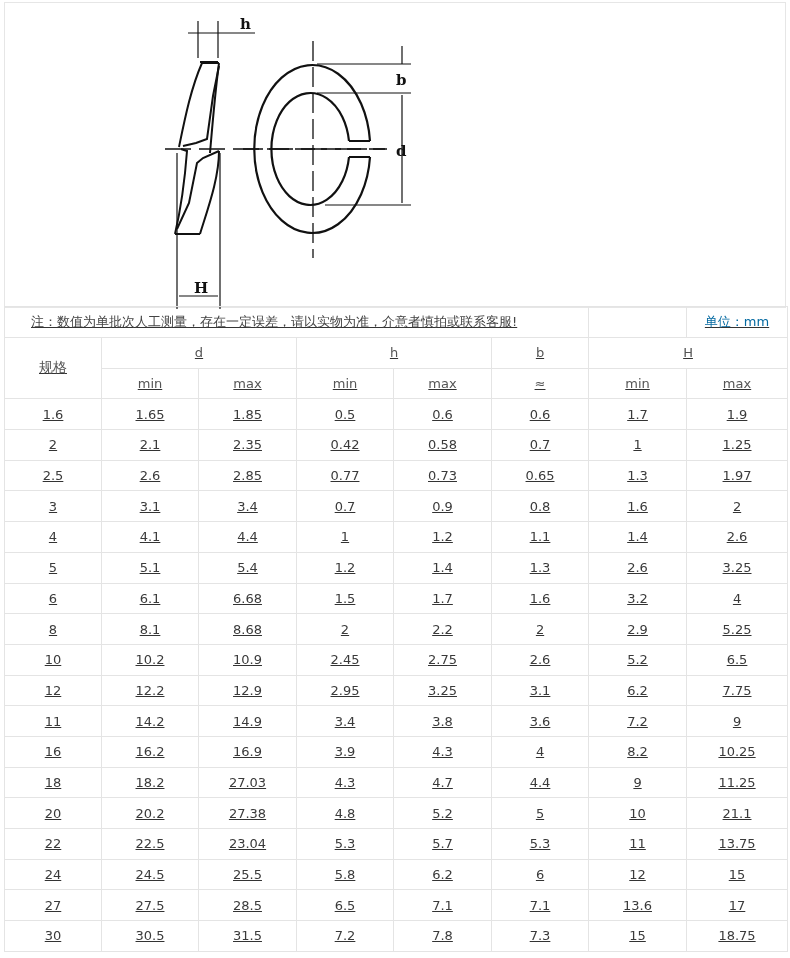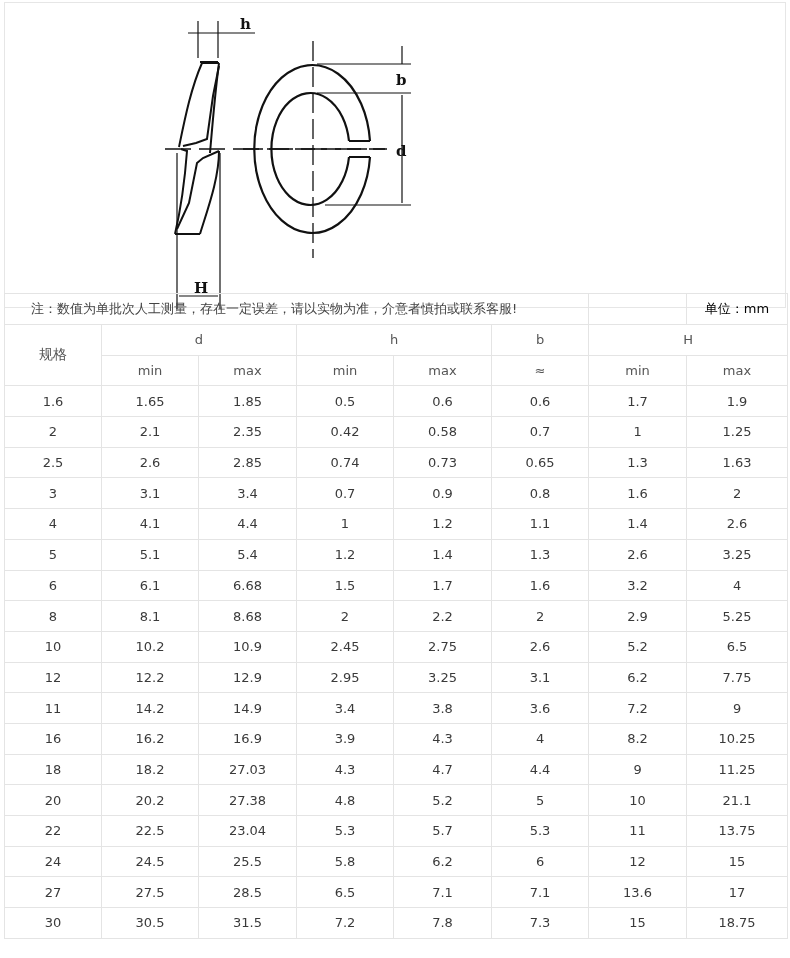--- a/index.html
+++ b/index.html
@@ -1,26 +1,26 @@
 <!DOCTYPE html>
 <html><head>
 <meta charset="utf-8">
 <style>
   html, body { margin:0; padding:0; background:#ffffff; }
   body { width:790px; height:958px; position:relative; overflow:hidden;
          font-family: "DejaVu Sans", "Liberation Sans", sans-serif; color:#333333; }
   .figure { position:absolute; left:4px; top:2px; width:782px; height:306px;
             border:1px solid #e6e6e6; background:#ffffff; box-sizing:border-box; }
   .figure svg { position:absolute; left:0; top:0; }
-  table { position:absolute; left:4px; top:293px; border-collapse:collapse;
-          table-layout:fixed; width:783px; }
+  table { position:absolute; left:4px; top:306px; border-collapse:collapse;
+          table-layout:fixed; width:783px;text-decoration:underline; }
   td { border:1px solid #e4e4e4; text-align:center; font-size:13px;
        color:#3a3a3a; height:29.7px; padding:0; }
   td.note { text-align:left; padding-left:26px; font-size:13px; color:#444; height:30px; }
-  td.unit { font-size:13px; color:#000000; }
+  td.unit { font-size:13px; color:#0369a1; }
   td.hdr { font-size:13px; color:#555; }
   td.spec-hdr { font-size:14px; color:#555; }
 </style>
 </head>
 <body>
 
 <div class="figure">
   <svg width="782" height="306" viewBox="0 0 782 306">
     <g fill="none" stroke="#111" stroke-width="2">
 
@@ -120,25 +120,25 @@
         <td>0.42</td>
         <td>0.58</td>
         <td>0.7</td>
         <td>1</td>
         <td>1.25</td>
       </tr>
       <tr>
         <td>2.5</td>
         <td>2.6</td>
         <td>2.85</td>
-        <td>0.74</td>
+        <td>0.77</td>
         <td>0.73</td>
         <td>0.65</td>
         <td>1.3</td>
-        <td>1.63</td>
+        <td>1.97</td>
       </tr>
       <tr>
         <td>3</td>
         <td>3.1</td>
         <td>3.4</td>
         <td>0.7</td>
         <td>0.9</td>
         <td>0.8</td>
         <td>1.6</td>
         <td>2</td>

